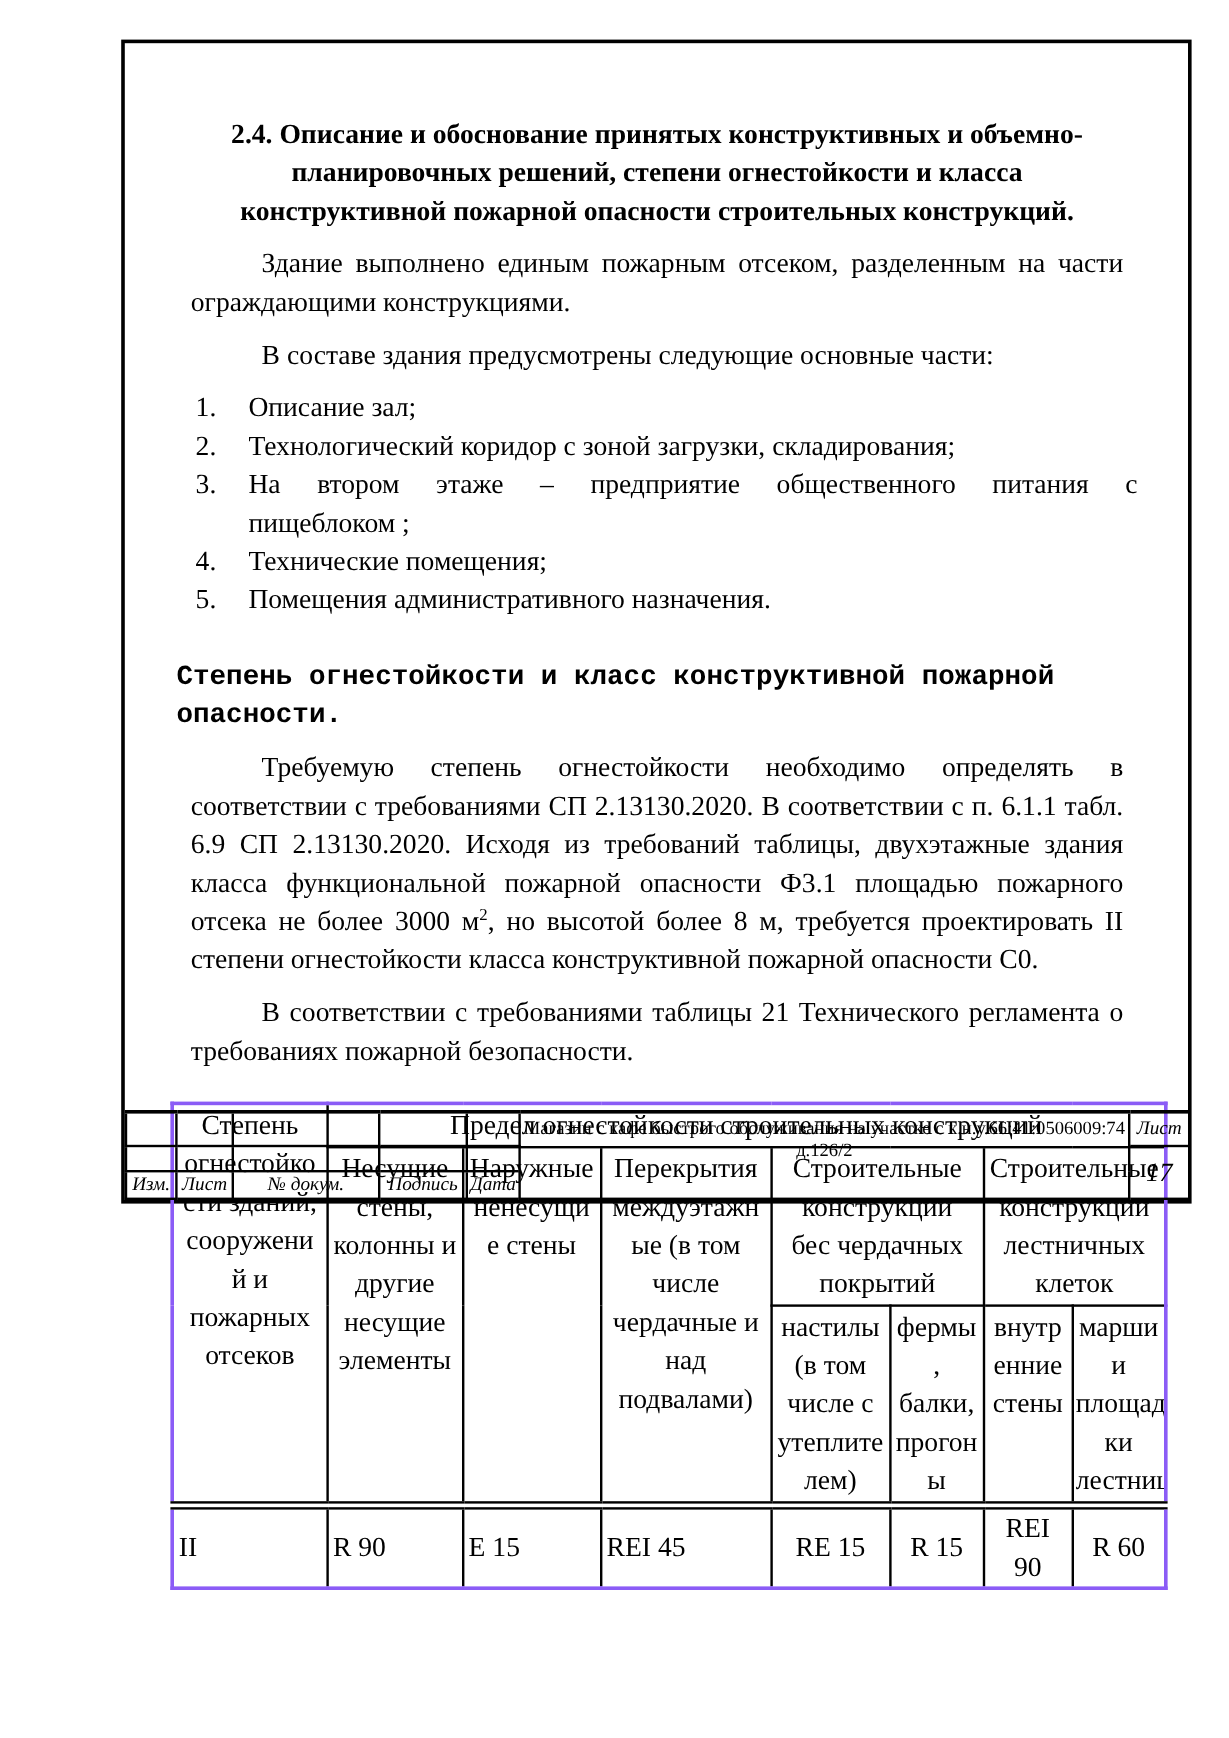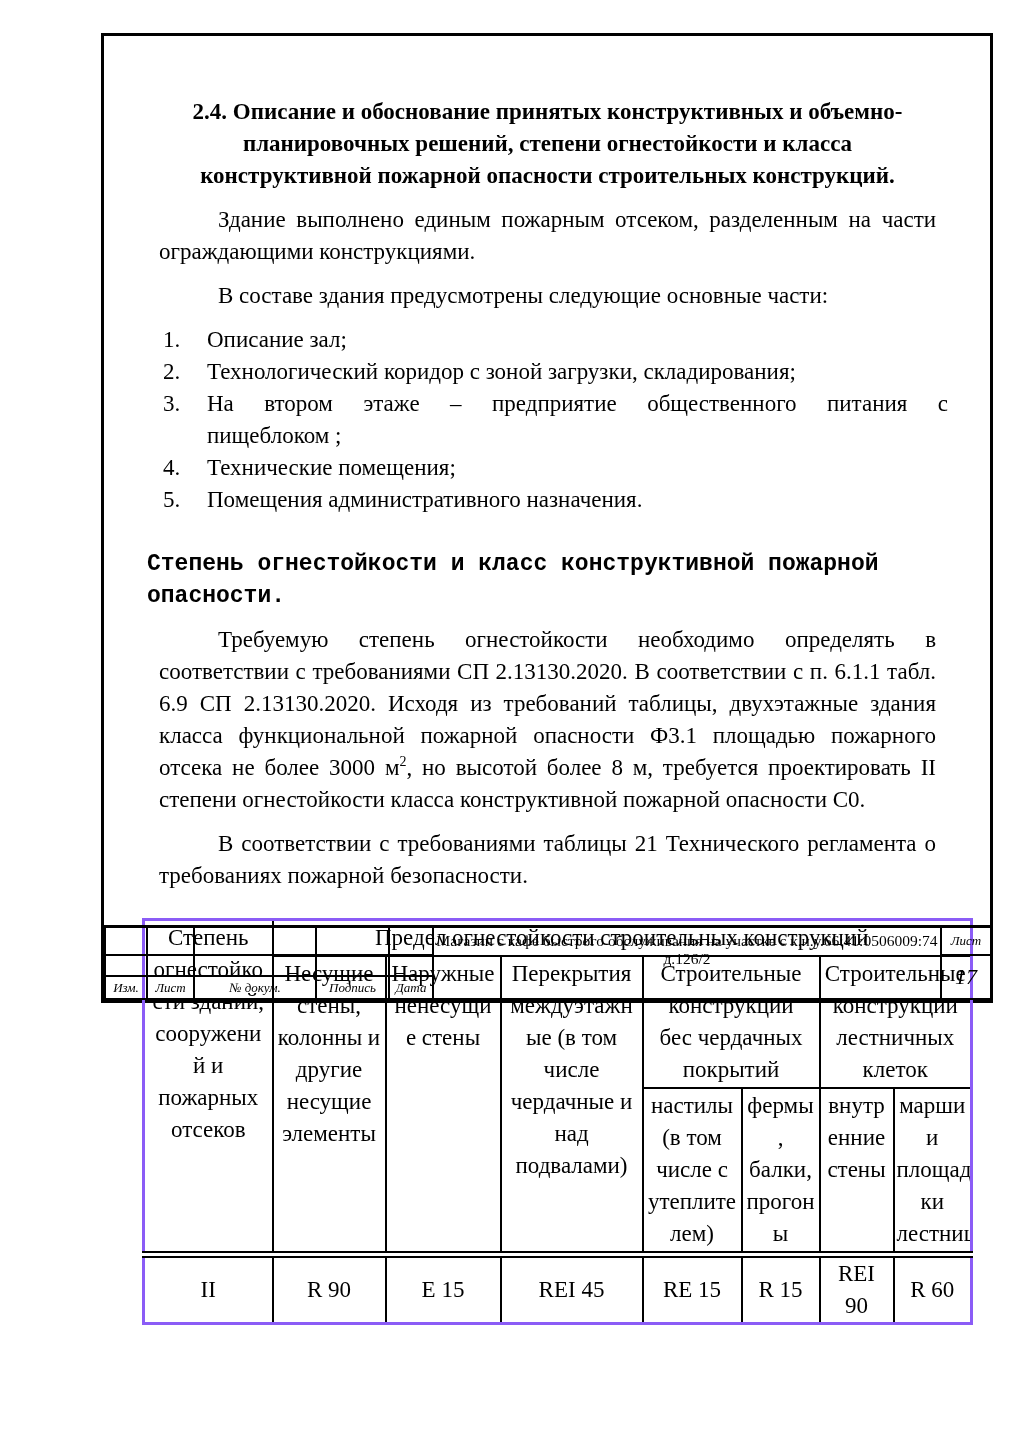--- a/index.html
+++ b/index.html
@@ -40,29 +40,29 @@
     font-size:23px;line-height:32px;
   }
   .doc-table td{
     border:2px solid #000;padding:1px 2px;vertical-align:top;
     text-align:center;white-space:pre-line;overflow:hidden;
   }
   .doc-table tr.tr-span td{vertical-align:middle;}
   .doc-table tr.tr-data td{
     border-top:7px double #000;vertical-align:middle;padding:0 4px;
   }
-  .doc-table tr.tr-data td.al{text-align:center;}
+  .doc-table tr.tr-data td.al{text-align:left;}
   
   .titleblock{
     position:absolute;left:0;right:0;bottom:0;width:886px;
     border-collapse:collapse;table-layout:fixed;
   }
   .titleblock td{
     border:2px solid #000;text-align:center;vertical-align:middle;
-    font-size:13px;font-style:italic;padding:0;overflow:hidden;
+    font-size:16px;font-style:italic;padding:0;overflow:hidden;
   }
   .titleblock tr.tb-r1 td{border-top:3px solid #000;}
   .tb-doc{
     font-style:normal !important;font-size:15.5px !important;
     vertical-align:top !important;padding-top:4px !important;
   }
   .tb-sheetnum{font-size:22px !important;}
 </style>
 </head>
 <body>

